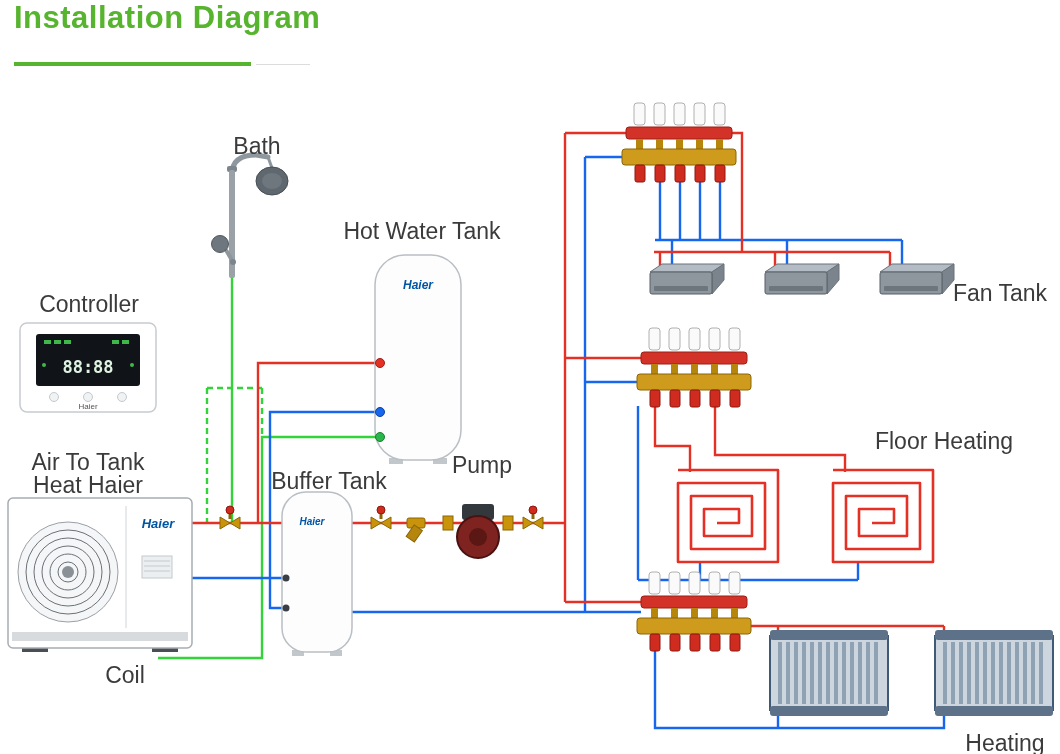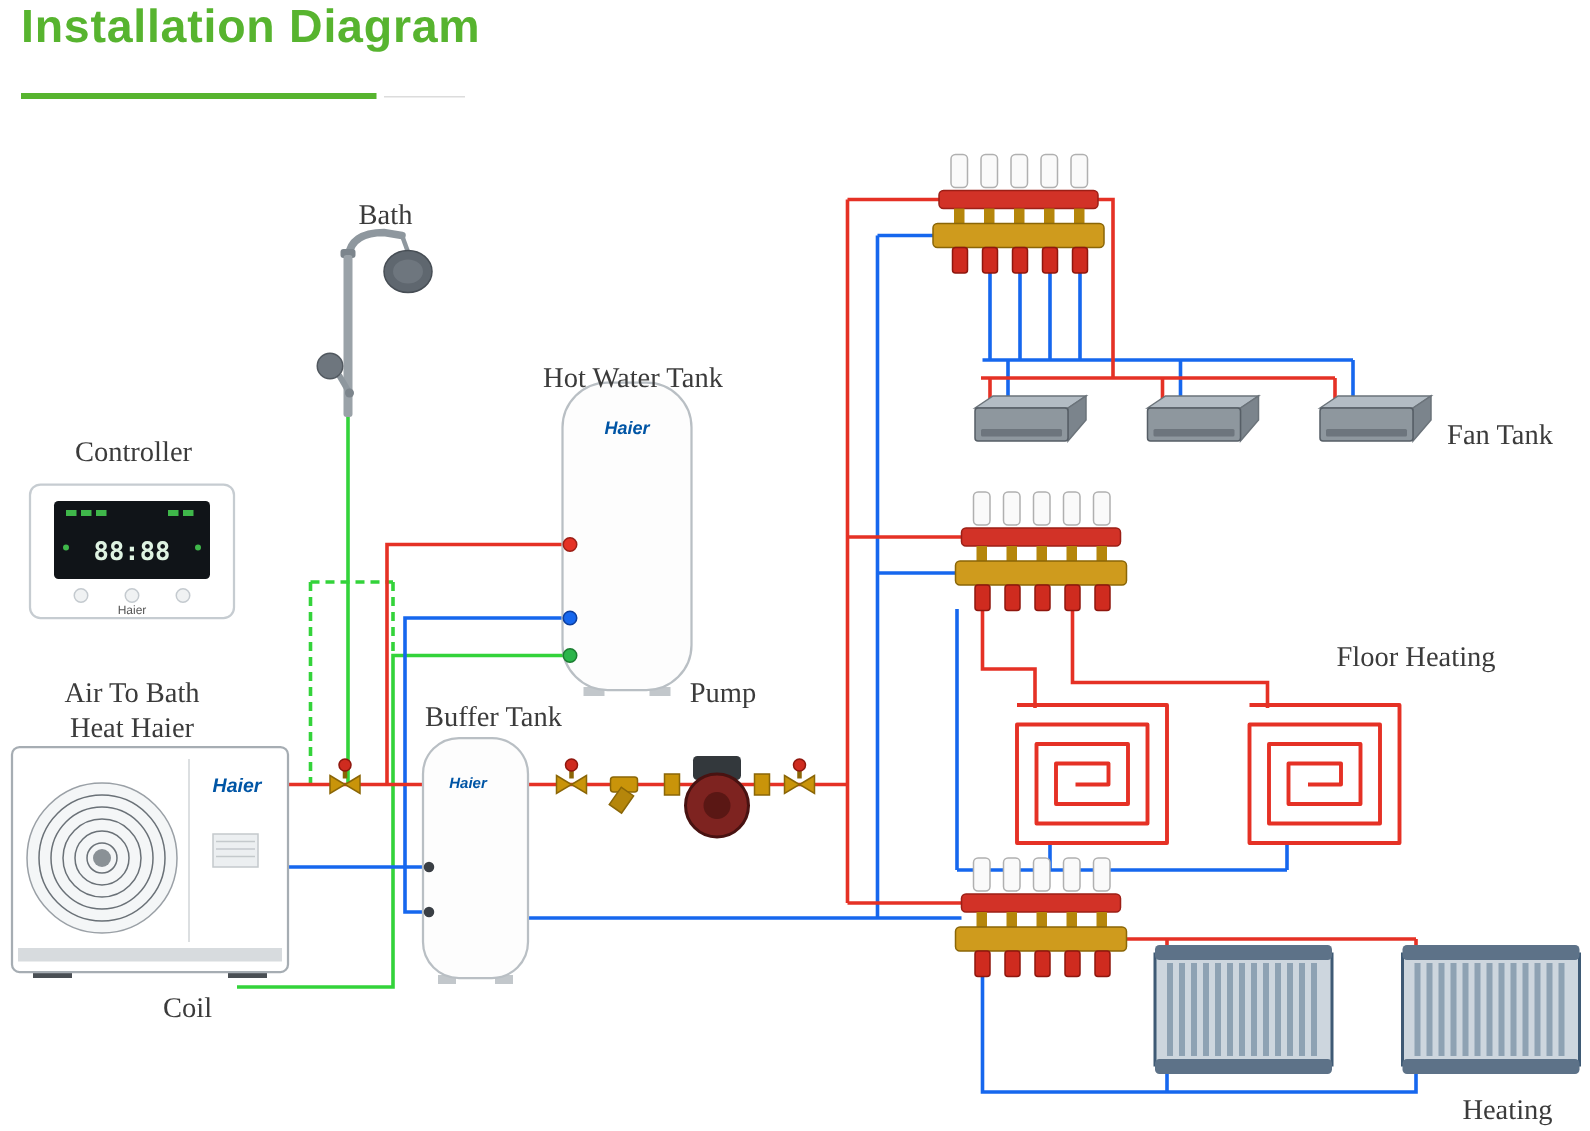--- a/index.html
+++ b/index.html
@@ -1,39 +1,39 @@
 <!DOCTYPE html>
 <html><head>
 <meta charset="utf-8">
 <style>
   html,body{margin:0;padding:0;background:#ffffff;}
   .canvas{position:relative;width:1060px;height:754px;background:#ffffff;overflow:hidden;
           font-family:"Liberation Sans",sans-serif;}
   .canvas svg{position:absolute;left:0;top:0;}
-  .lbl{position:absolute;transform:translateX(-50%);font-size:19px;color:#3b3b3b;white-space:nowrap;z-index:5;font-family:Liberation Serif, serif;}
+  .lbl{position:absolute;transform:translateX(-50%);font-size:23px;color:#3b3b3b;white-space:nowrap;z-index:5;}
   .title{position:absolute;left:14px;top:0px;font-size:31px;font-weight:800;color:#57b42f;
          letter-spacing:.5px;z-index:5;}
   .rule-green{position:absolute;left:14px;top:62px;width:237px;height:4px;background:#57b42f;z-index:5;}
   .rule-gray{position:absolute;left:256px;top:64px;width:54px;height:1px;background:#dcdcdc;z-index:5;}
   .hp-label{text-align:center;line-height:23px;}
 </style>
 </head>
 <body>
 
 <div class="canvas">
 
   <div class="title">Installation Diagram</div>
   <div class="rule-green"></div>
   <div class="rule-gray"></div>
 
   <div class="lbl" style="left:257px;top:133px;">Bath</div>
-  <div class="lbl" style="left:422px;top:242px;text-align:center;">Hot Water Tank</div>
+  <div class="lbl" style="left:422px;top:218px;text-align:center;">Hot Water Tank</div>
   <div class="lbl" style="left:89px;top:291px;text-align:right;">Controller</div>
   <div class="lbl hp-label" style="left:88px;top:451px;">
-    <div>Air To Bath</div>
+    <div>Air To Tank</div>
     <div>Heat Haier</div>
   </div>
   <div class="lbl" style="left:329px;top:468px;">Buffer Tank</div>
   <div class="lbl" style="left:482px;top:452px;">Pump</div>
   <div class="lbl" style="left:125px;top:662px;">Coil</div>
   <div class="lbl" style="left:1000px;top:280px;">Fan Tank</div>
   <div class="lbl" style="left:944px;top:428px;">Floor Heating</div>
   <div class="lbl" style="left:1005px;top:730px;">Heating</div>
 
   <svg width="1060" height="754" viewBox="0 0 1060 754">

